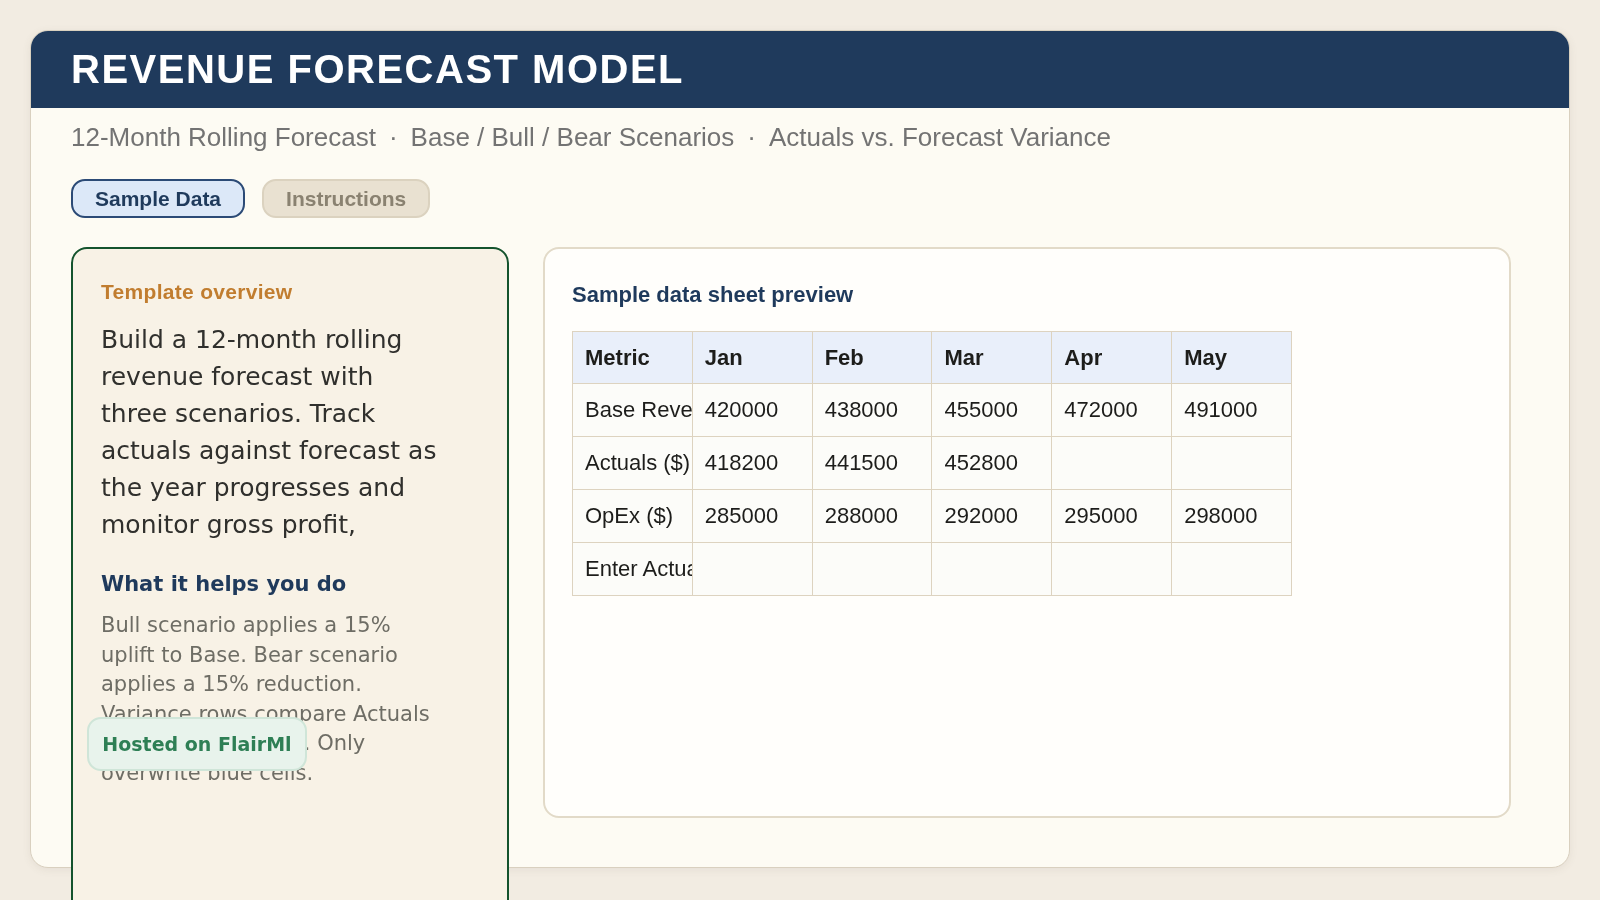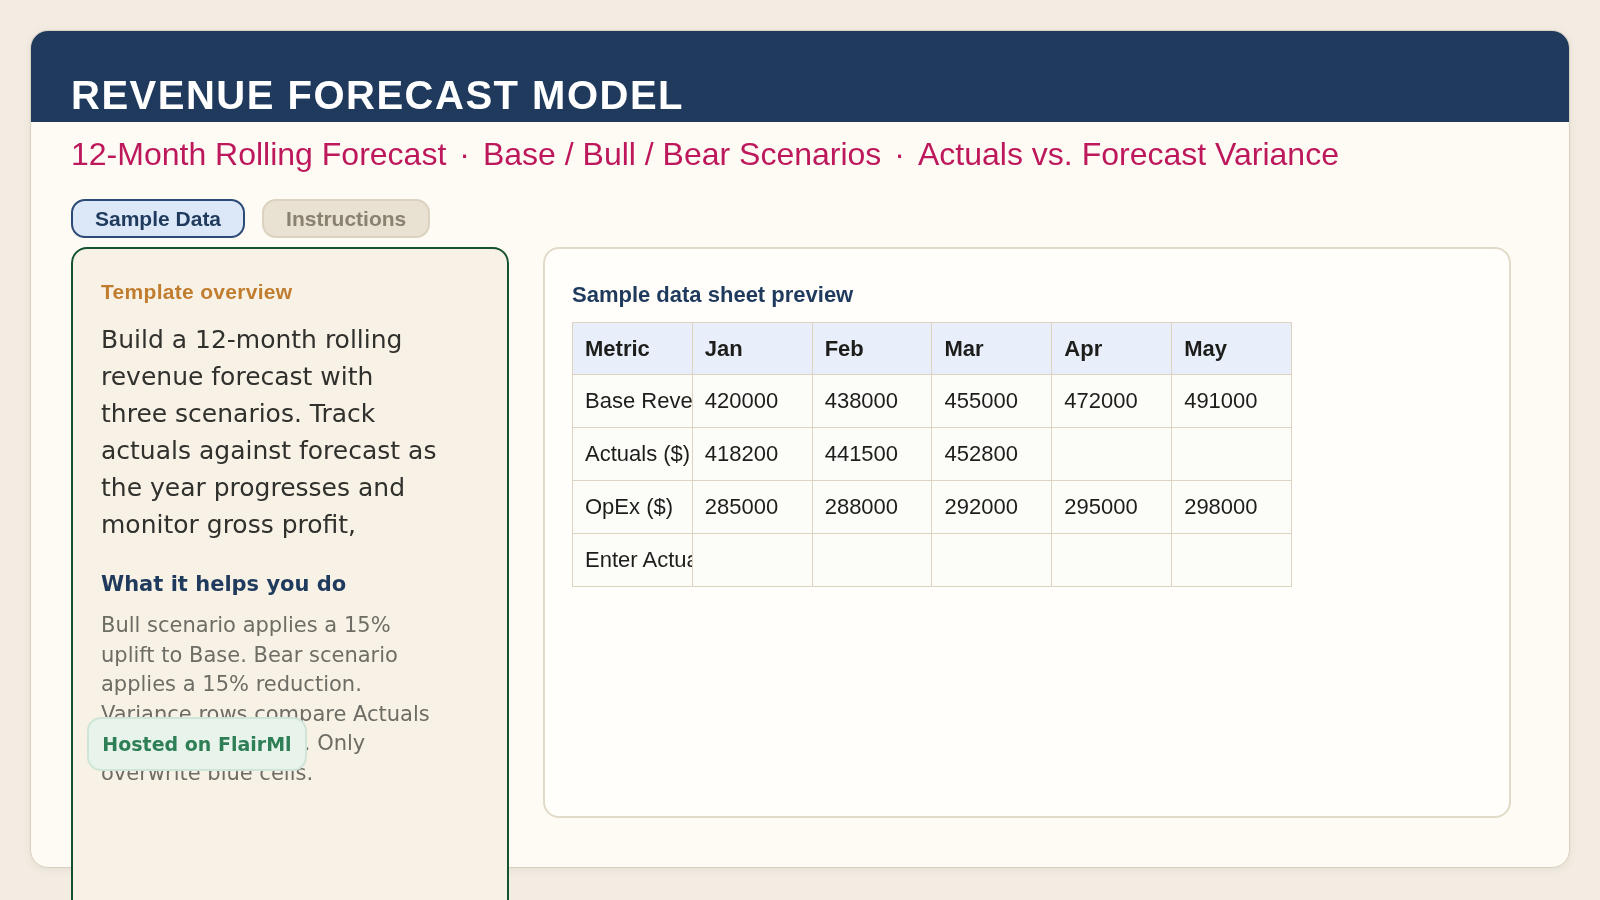--- a/index.html
+++ b/index.html
@@ -16,39 +16,39 @@
     position: absolute;
     left: 30px; top: 30px;
     width: 1540px; height: 838px;
     background: #fdfbf3;
     border: 1px solid #d9d0bf;
     border-radius: 18px;
     box-shadow: 0 2px 8px rgba(90,80,60,0.08);
   }
 
   .titlebar {
-    height: 91px;
+    height: 77px;
     background: #1f3a5c;
     border-radius: 17px 17px 0 0;
     display: flex;
-    align-items: flex-end;
-    padding: 4px 40px;
+    align-items: flex-start;
+    padding: 16px 40px;
   }
   .titlebar h1 {
     margin: 0;
     color: #ffffff;
     font-size: 40px;
     font-weight: bold;
     letter-spacing: 1.5px;
   }
 
   .subtitle {
     margin: 14px 40px 0 40px;
-    color: #be185d;
-    font-size: 32px;
+    color: #737373;
+    font-size: 26px;
     white-space: nowrap;
   }
   .subtitle .sep { padding: 0 13px; }
 
   .tabs {
     margin: 26px 40px 0 40px;
     display: flex;
     gap: 17px;
   }
   .tab {
@@ -136,21 +136,21 @@
     border-radius: 16px;
     padding: 33px 27px;
   }
   .preview-heading {
     margin: 0;
     color: #1f3a5c;
     font-size: 22px;
     font-weight: bold;
   }
   table.sample {
-    margin-top: 14px;
+    margin-top: 23px;
     border-collapse: collapse;
     table-layout: fixed;
     width: 720px;
     font-size: 22px;
     color: #1d1d1b;
   }
   table.sample th, table.sample td {
     border: 1px solid #ddd3c0;
     height: 53px;
     padding: 0 0 0 12px;

